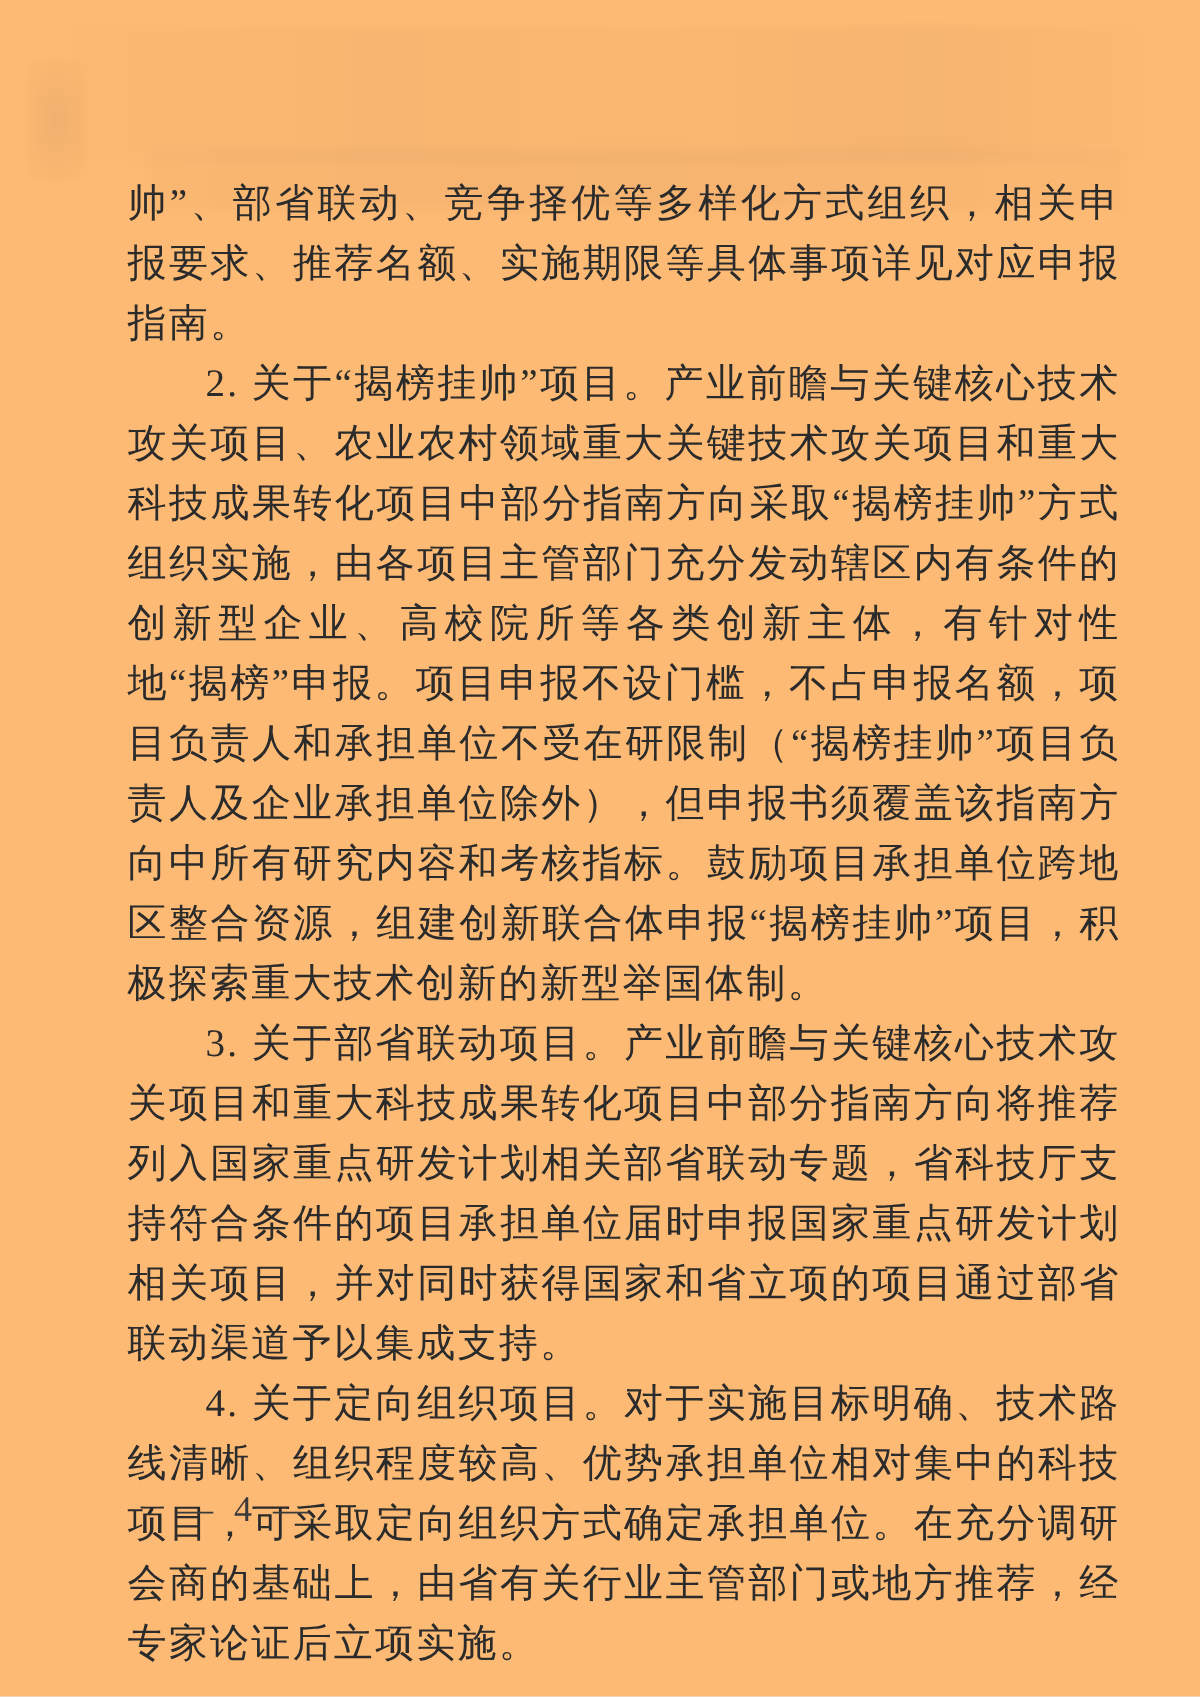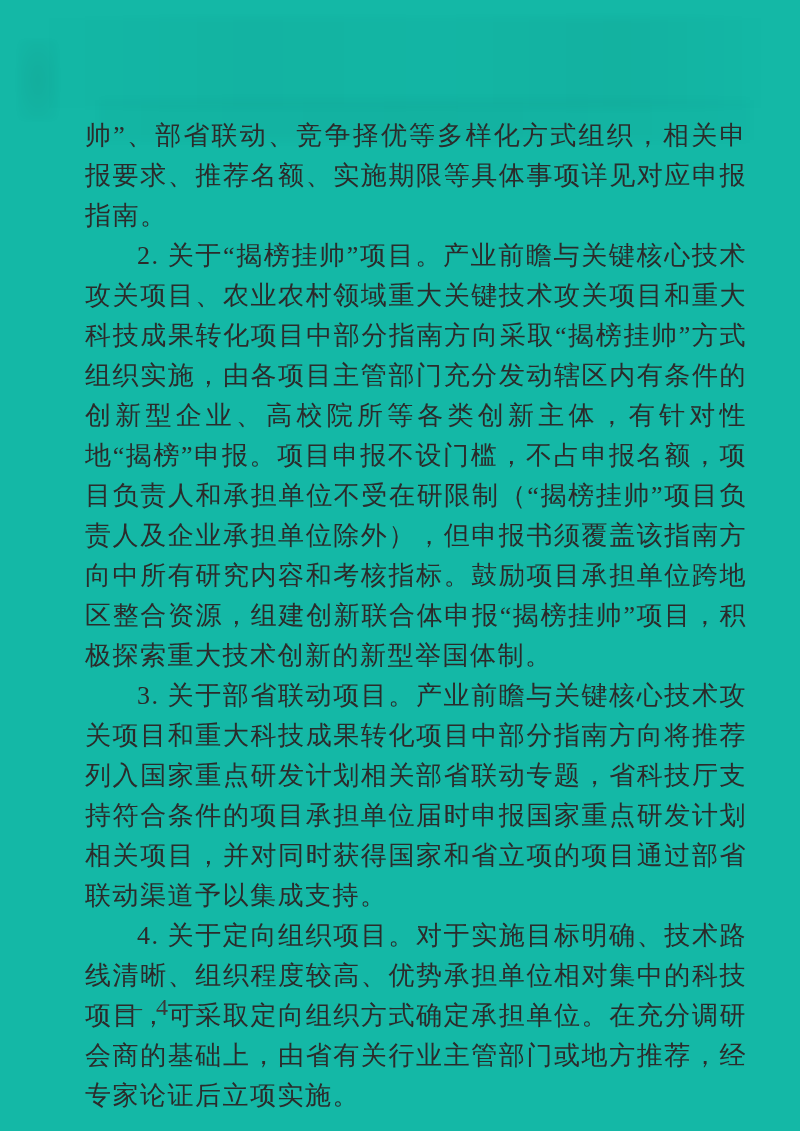--- a/index.html
+++ b/index.html
@@ -5,21 +5,21 @@
   html, body {
     margin: 0;
     padding: 0;
     background: #e8e8e8;
   }
   .page {
     position: relative;
     width: 800px;
     height: 1131px;
     margin: 0 auto;
-    background: #14b8a6;
+    background: #fdba74;
     overflow: hidden;
     font-family: "Liberation Serif", "DejaVu Serif", serif;
     color: #2b2b2b;
   }
   
   .scan-noise-top {
     position: absolute;
     top: 18px; left: 30px;
     width: 740px; height: 90px;
     background:

